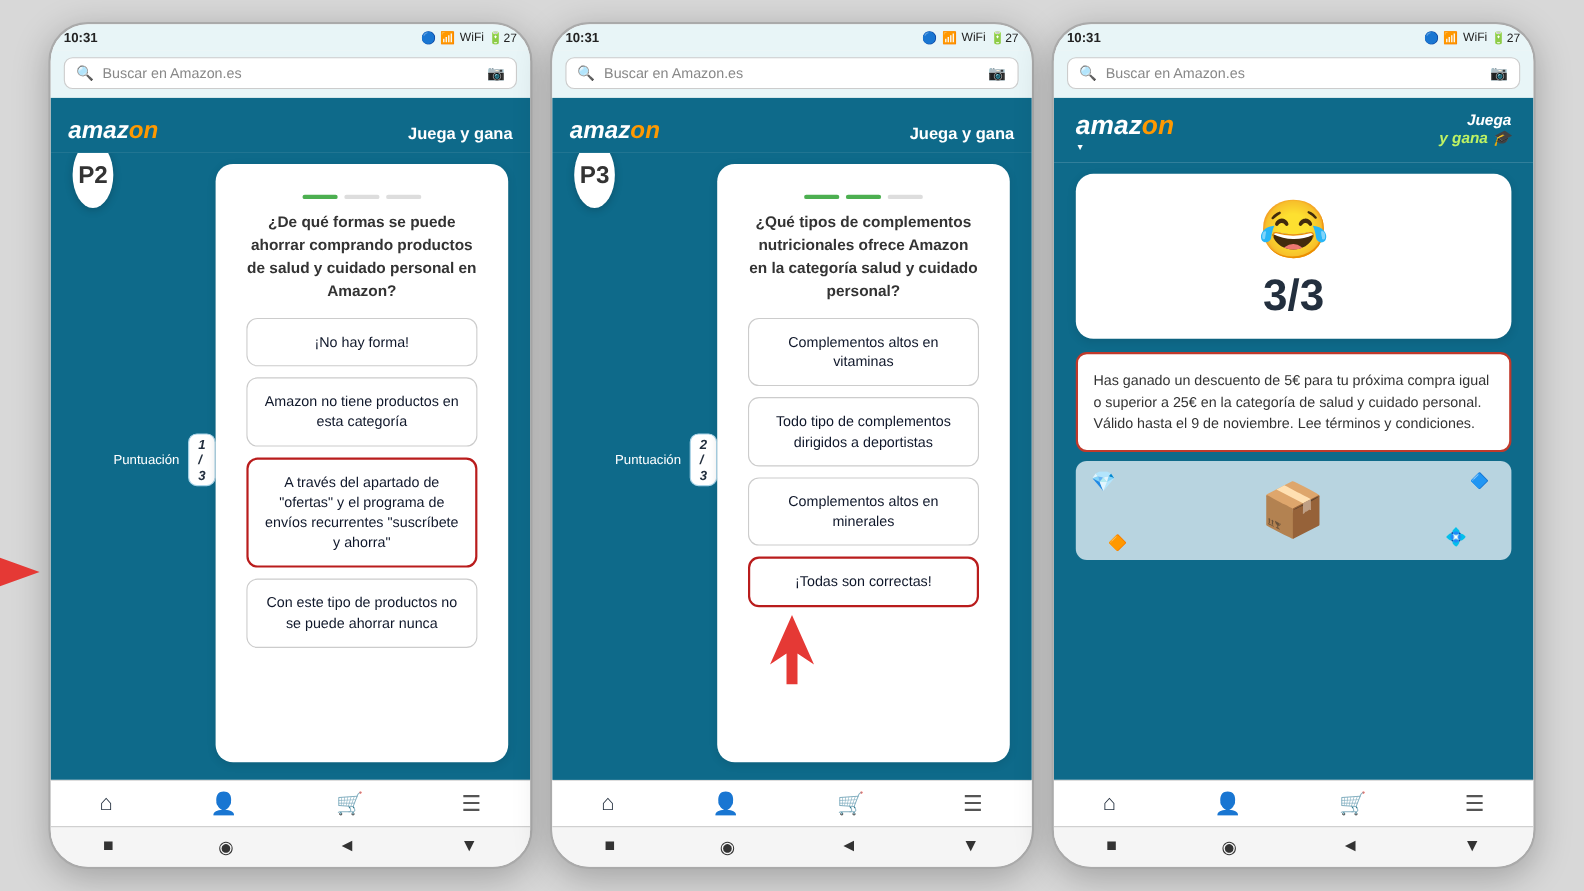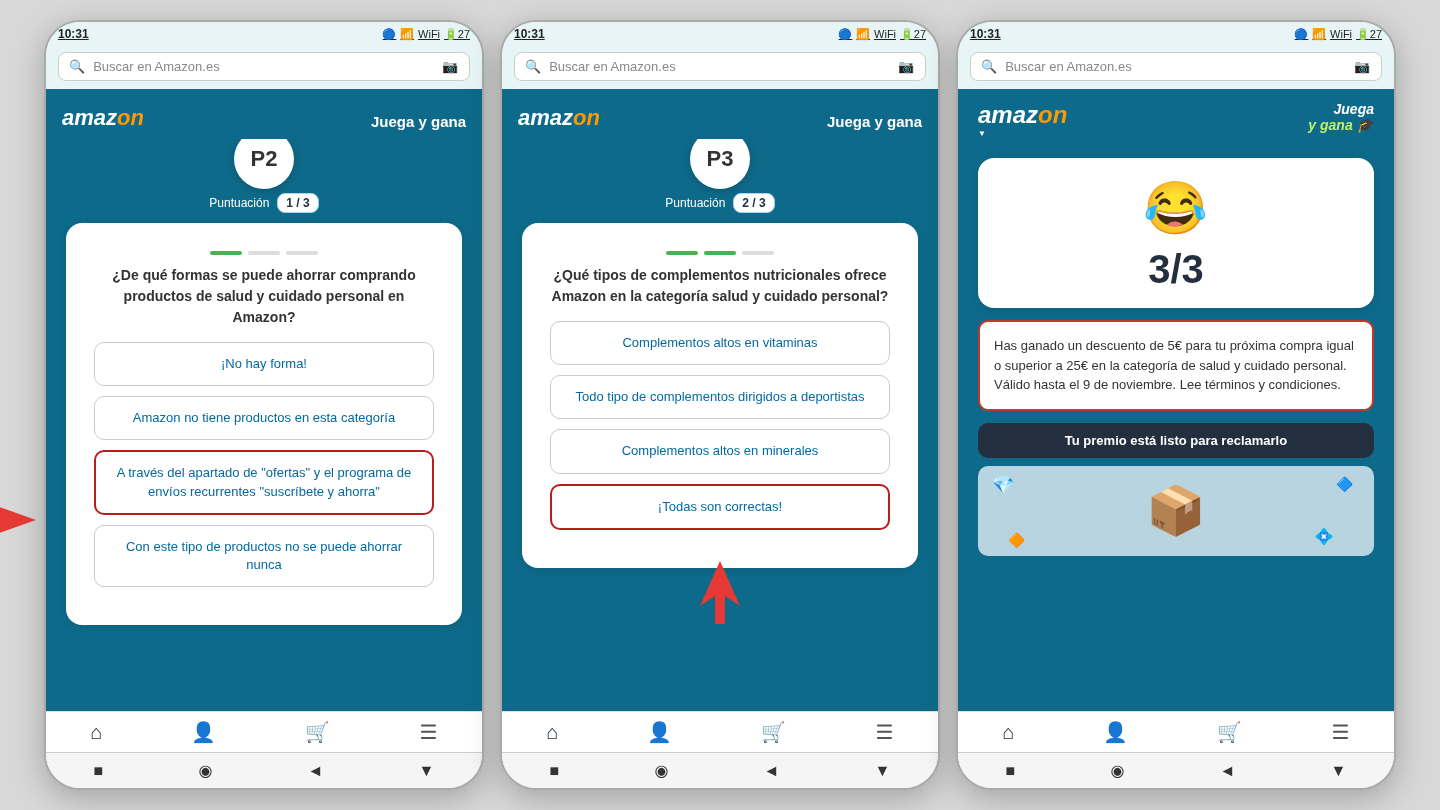--- a/index.html
+++ b/index.html
@@ -38,21 +38,20 @@
     }
     .status-bar {
       background: #e8f5f7;
       display: flex;
       justify-content: space-between;
       align-items: center;
       padding: 4px 12px;
       font-size: 11px;
       color: #222;
       min-height: 24px;
-      text-decoration: underline;
     }
     .status-bar .time { font-weight: 600; font-size: 12px; }
     .status-bar .icons { display: flex; gap: 4px; align-items: center; font-size: 11px; }
     .search-bar {
       background: #e8f5f7;
       padding: 6px 12px 8px;
       display: flex;
       align-items: center;
     }
     .search-input {
@@ -72,22 +71,20 @@
       font-size: 16px;
       font-weight: 600;
       text-align: right;
       line-height: 1.3;
     }
     
     .quiz-area {
       background: #0e6a8a;
       flex: 1;
       display: flex;
-      flex-direction: column;
-      align-items: center;
       padding: 0 20px 16px;
       overflow-y: auto;
     }
     .question-badge {
       background: white;
       border-radius: 50%;
       width: 60px;
       height: 60px;
       display: flex;
       align-items: center;
@@ -130,21 +127,21 @@
     }
     .answer-btn {
       background: white;
       border: 1.5px solid #ccc;
       border-radius: 10px;
       padding: 12px 14px;
       width: 100%;
       text-align: center;
       margin-bottom: 10px;
       font-size: 13px;
-      color: #0369a1;
+      color: #0f172a;
       cursor: pointer;
       line-height: 1.4;
     }
     .answer-btn.selected {
       border: 2px solid #b91c1c;
       background: white;
     }
     
     .bottom-nav {
       background: white;
@@ -245,20 +242,21 @@
     
     .score-box {
       display: inline-block;
       border: 1.5px solid #aad4e8;
       border-radius: 8px;
       padding: 2px 8px;
       font-size: 12px;
       color: #555;
       background: white;
       margin-left: 4px;
+      font-style: italic;
     }
     .score-box b { color: #232f3e; }
   </style>
 </head>
 <body>
 
 <div class="phones-container">
 
   <div class="phone1-wrapper">
 
@@ -427,23 +425,20 @@
       </div>
 
       <div class="thanks-banner">
         <div class="thanks-card">
           <div class="emoji-big">😂</div>
           <div class="score-big">3/3</div>
         </div>
         <div class="discount-box">
           <span>Has ganado un descuento de 5€ para tu próxima compra igual o superior a 25€ en la categoría de salud y cuidado personal. Válido hasta el 9 de noviembre. Lee términos y condiciones.</span>
         </div>
-        <div class="prize-banner">
-          <span>Tu premio está listo para reclamarlo</span>
-        </div>
         <div class="prize-box">
           <span style="position:absolute;top:8px;left:14px;font-size:18px;">💎</span>
           <span style="position:absolute;top:10px;right:20px;font-size:14px;">🔷</span>
           <span style="position:absolute;bottom:8px;left:30px;font-size:14px;">🔶</span>
           <span style="position:absolute;bottom:10px;right:40px;font-size:16px;">💠</span>
           <span class="box-icon">📦</span>
         </div>
       </div>
 
       <div class="bottom-nav">

